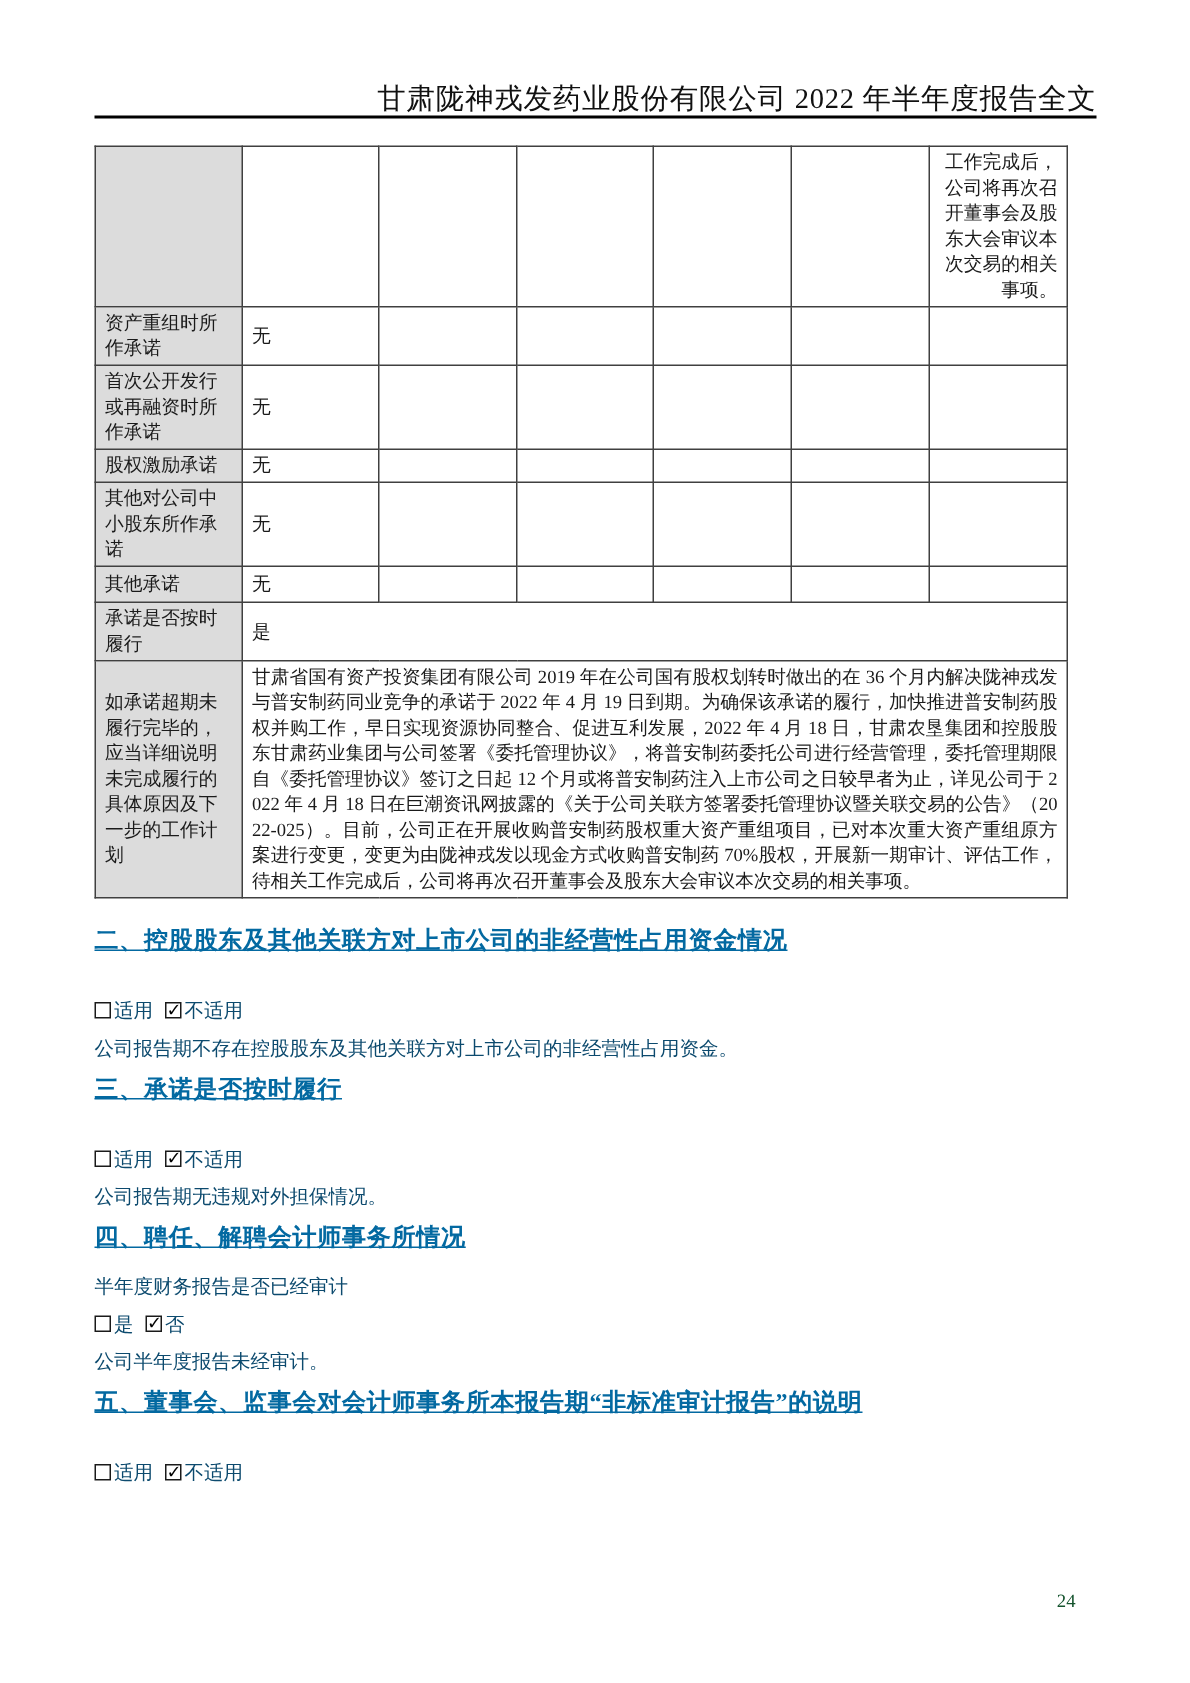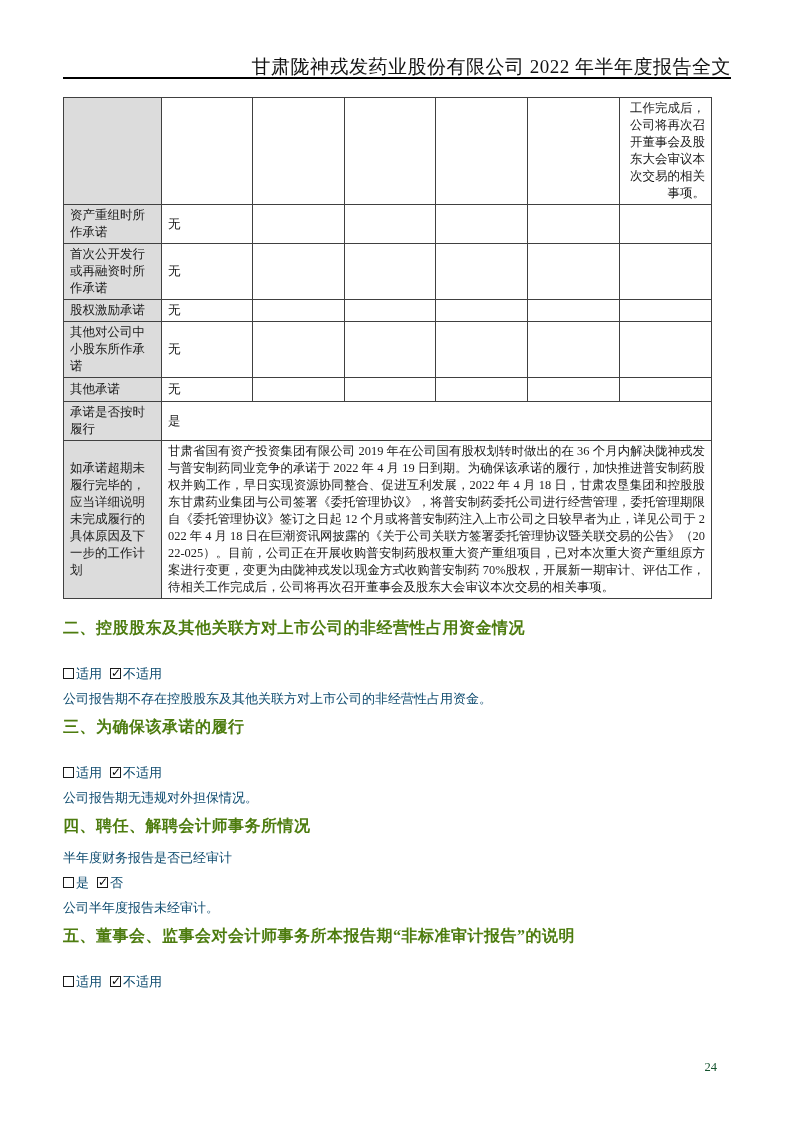--- a/index.html
+++ b/index.html
@@ -63,22 +63,23 @@
     font-size: 12.4px;
     padding: 4px 8px;
     vertical-align: middle;
   }
   
   .section-heading {
     margin-top: 12px;
     font-size: 16px;
     font-weight: bold;
     line-height: 17px;
-    color: #4d7c0f;
+    color: #0369a1;
     letter-spacing: 0.5px;
+    text-decoration: underline;
   }
   .section-heading.first { margin-top: 20px; }
   .section-line {
     font-size: 13px;
     line-height: 15px;
     color: #0c4a6e;
   }
   .section-line.mt-cb   { margin-top: 30px; }
   .section-line.mt-text { margin-top: 16px; }
   .section-line.mt-next { margin-top: 10px; }
@@ -192,21 +193,21 @@
             <td class="label-cell">如承诺超期未履行完毕的，应当详细说明未完成履行的具体原因及下一步的工作计划</td>
             <td colspan="6" class="value-cell cell-justify">甘肃省国有资产投资集团有限公司 2019 年在公司国有股权划转时做出的在 36 个月内解决陇神戎发与普安制药同业竞争的承诺于 2022 年 4 月 19 日到期。为确保该承诺的履行，加快推进普安制药股权并购工作，早日实现资源协同整合、促进互利发展，2022 年 4 月 18 日，甘肃农垦集团和控股股东甘肃药业集团与公司签署《委托管理协议》，将普安制药委托公司进行经营管理，委托管理期限自《委托管理协议》签订之日起 12 个月或将普安制药注入上市公司之日较早者为止，详见公司于 2022 年 4 月 18 日在巨潮资讯网披露的《关于公司关联方签署委托管理协议暨关联交易的公告》（2022-025）。目前，公司正在开展收购普安制药股权重大资产重组项目，已对本次重大资产重组原方案进行变更，变更为由陇神戎发以现金方式收购普安制药 70%股权，开展新一期审计、评估工作，待相关工作完成后，公司将再次召开董事会及股东大会审议本次交易的相关事项。</td>
           </tr>
         </tbody>
     </table>
 
     <div>
         <div class="section-heading first">二、控股股东及其他关联方对上市公司的非经营性占用资金情况</div>
         <div class="section-line mt-cb"><span class="cb-group"><span class="cb-box"></span><span>适用</span></span><span class="cb-group"><span class="cb-box checked"></span><span>不适用</span></span></div>
         <div class="section-line mt-next">公司报告期不存在控股股东及其他关联方对上市公司的非经营性占用资金。</div>
-        <div class="section-heading">三、为确保该承诺的履行</div>
+        <div class="section-heading">三、承诺是否按时履行</div>
         <div class="section-line mt-cb"><span class="cb-group"><span class="cb-box"></span><span>适用</span></span><span class="cb-group"><span class="cb-box checked"></span><span>不适用</span></span></div>
         <div class="section-line mt-next">公司报告期无违规对外担保情况。</div>
         <div class="section-heading">四、聘任、解聘会计师事务所情况</div>
         <div class="section-line mt-text">半年度财务报告是否已经审计</div>
         <div class="section-line mt-next"><span class="cb-group"><span class="cb-box"></span><span>是</span></span><span class="cb-group"><span class="cb-box checked"></span><span>否</span></span></div>
         <div class="section-line mt-next">公司半年度报告未经审计。</div>
         <div class="section-heading">五、董事会、监事会对会计师事务所本报告期“非标准审计报告”的说明</div>
         <div class="section-line mt-cb"><span class="cb-group"><span class="cb-box"></span><span>适用</span></span><span class="cb-group"><span class="cb-box checked"></span><span>不适用</span></span></div>
       </div>
 

